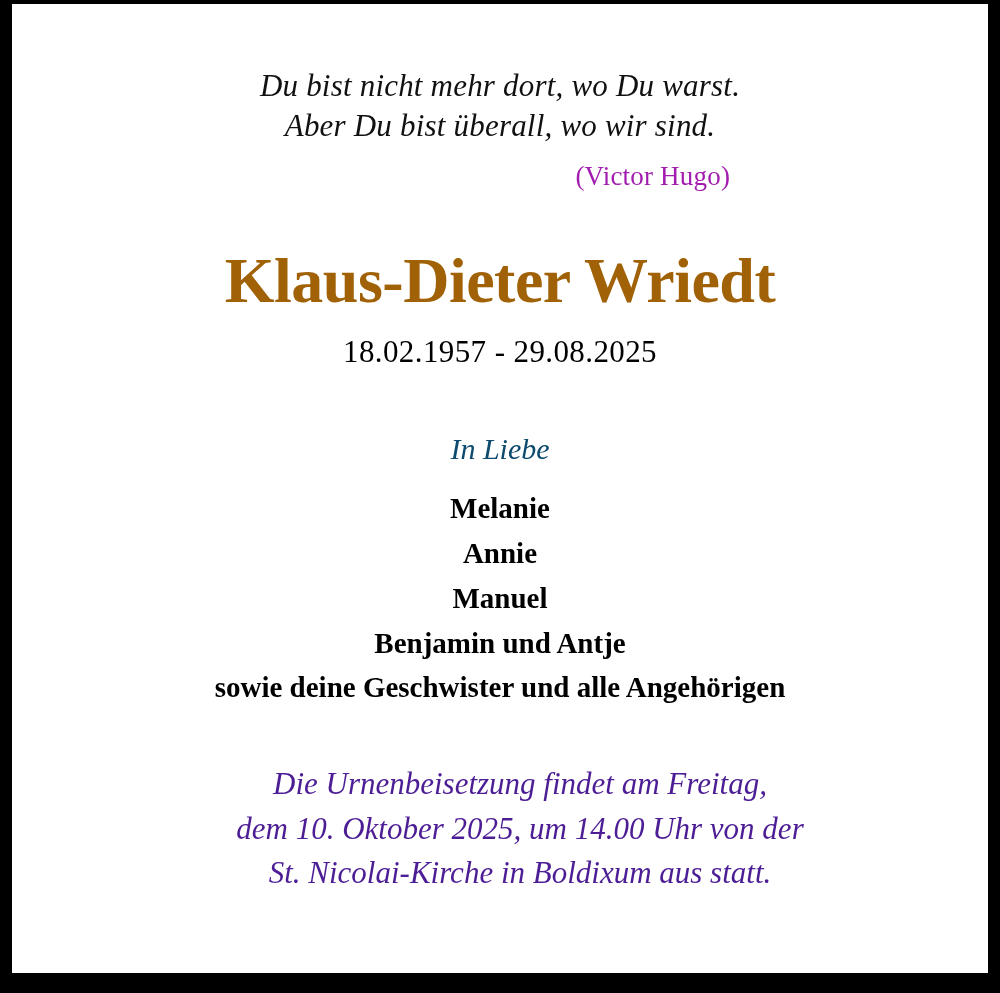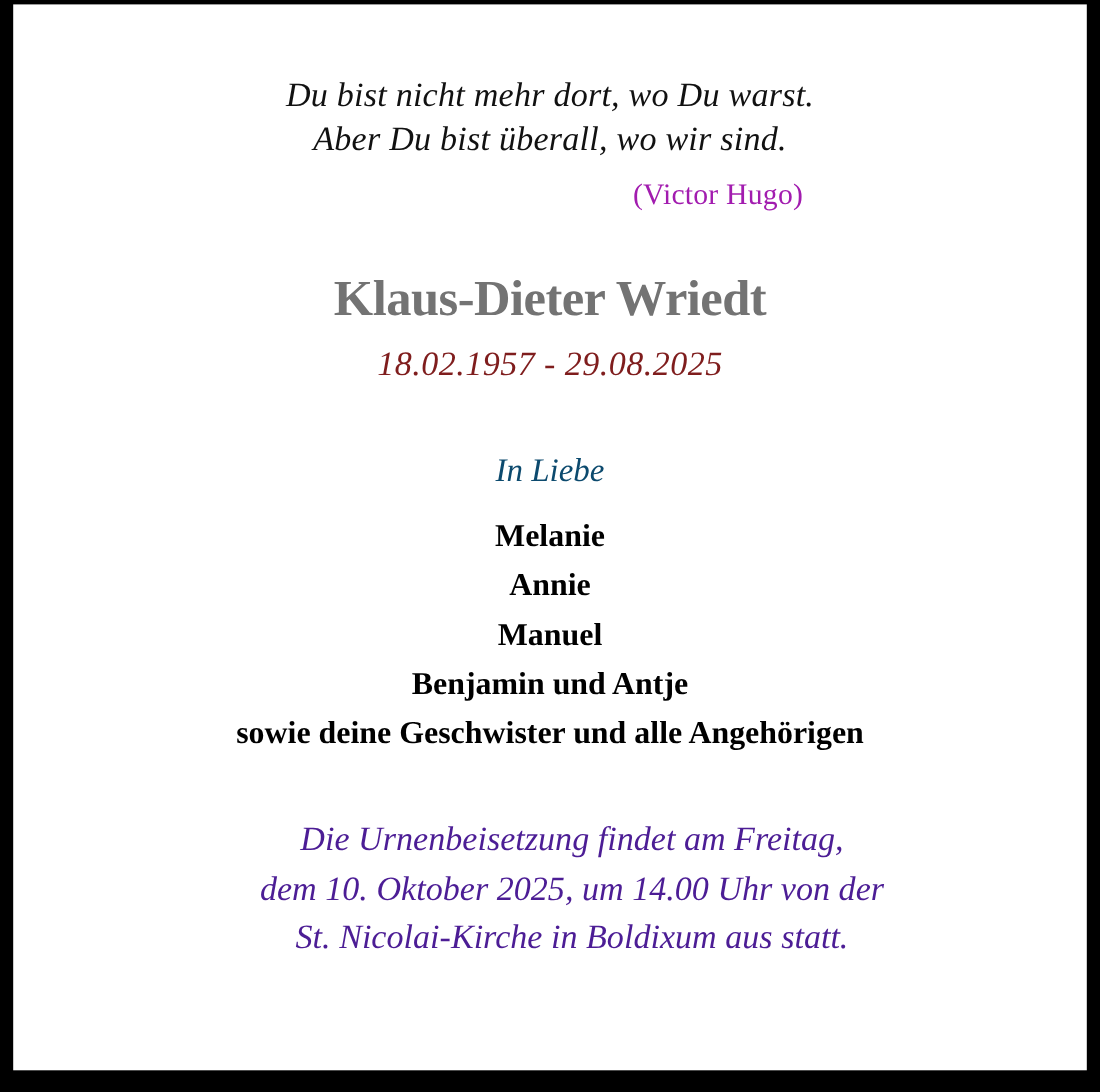--- a/index.html
+++ b/index.html
@@ -42,34 +42,33 @@
     display: block;
     font-style: normal;
     font-size: 27px;
     text-align: right;
     margin-top: 12px;
     padding-right: 10px;
     color: #a21caf;
   }
   .deceased-name {
     margin-top: 50px;
-    font-size: 46px;
+    font-size: 64px;
     font-weight: bold;
     letter-spacing: -0.5px;
-    color: #737373;
+    color: #a16207;
     text-align: center;
     white-space: nowrap;
   }
   .life-dates {
     margin-top: 16px;
     font-size: 31px;
-    color: #7f1d1d;
+    color: #000000;
     text-align: center;
     letter-spacing: 0.4px;
-    font-style: italic;
   }
   .in-love {
     margin-top: 62px;
     font-size: 30px;
     font-style: italic;
     color: #0c4a6e;
     text-align: center;
   }
   .mourners {
     margin-top: 20px;

